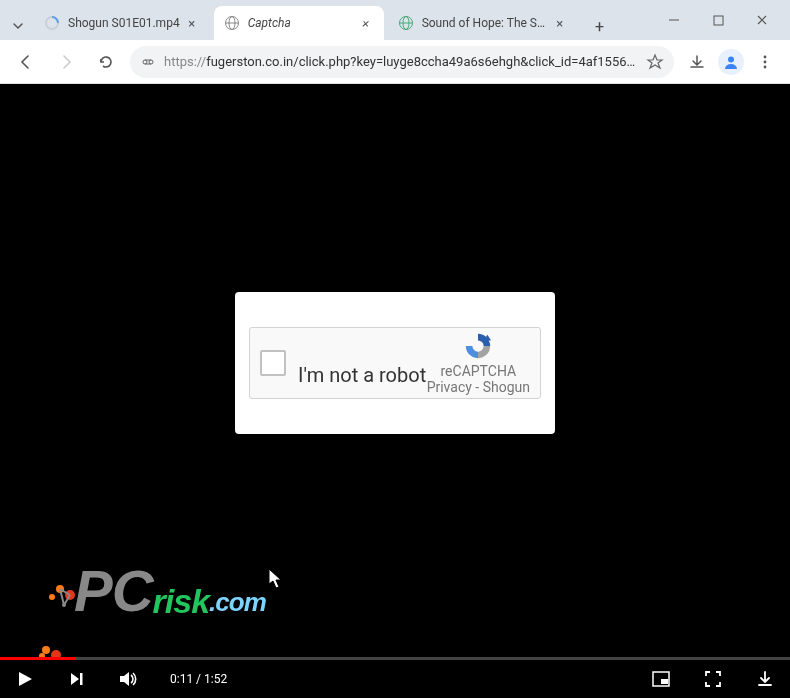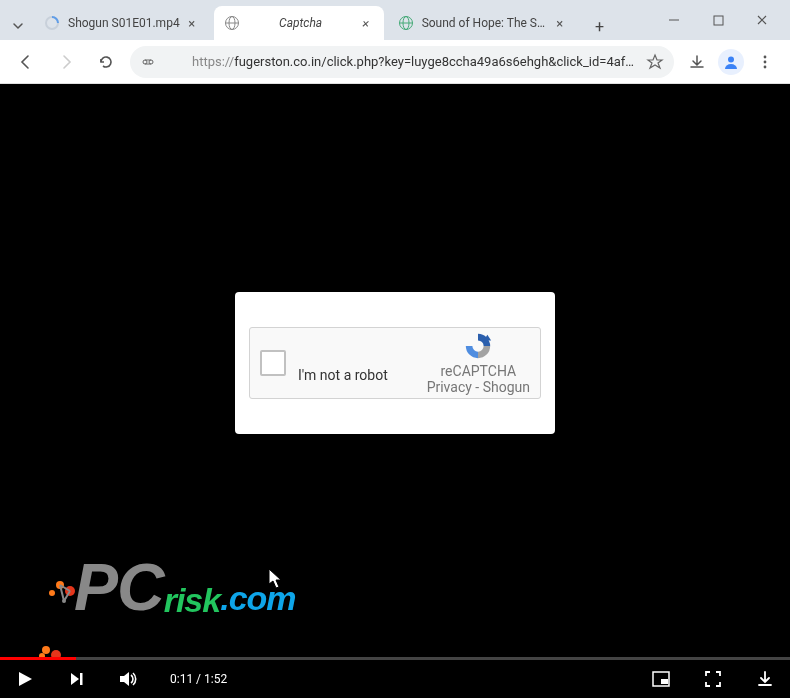--- a/index.html
+++ b/index.html
@@ -5,58 +5,58 @@
 * { margin: 0; padding: 0; box-sizing: border-box; }
 body { width: 790px; height: 698px; font-family: -apple-system, "Segoe UI", Roboto, Arial, sans-serif; background: #fff; overflow: hidden; position: relative; }
 
 
 .titlebar { height: 40px; background: #dde3ea; display: flex; align-items: flex-end; padding: 4px 8px 0 8px; }
 .tablist-btn { width: 20px; height: 28px; display: flex; align-items: center; justify-content: center; border-radius: 6px; margin-right: 6px; cursor: pointer; }
 .tab { height: 34px; display: flex; align-items: center; padding: 0 10px; border-radius: 8px 8px 0 0; margin-right: 4px; min-width: 170px; max-width: 190px; font-size: 12px; color: #444; position: relative; cursor: pointer; }
 .tab.active { background: #fff; font-style: italic; }
 .tab.inactive { background: transparent; }
 .tab .favicon { width: 16px; height: 16px; margin-right: 8px; flex-shrink: 0; }
-.tab .label { flex: 1; white-space: nowrap; overflow: hidden; text-overflow: ellipsis; text-align: center; }
+.tab .label { flex: 1; white-space: nowrap; overflow: hidden; text-overflow: ellipsis; }
 .tab .close { width: 16px; height: 16px; display: flex; align-items: center; justify-content: center; border-radius: 50%; font-size: 13px; color: #555; margin-left: 4px; cursor: pointer; }
 .newtab { width: 28px; height: 28px; display: flex; align-items: center; justify-content: center; border-radius: 50%; font-size: 16px; color: #444; cursor: pointer; margin-left: 4px; }
 .winctl { margin-left: auto; display: flex; gap: 4px; align-items: center; padding-bottom: 6px; }
 .winbtn { width: 40px; height: 28px; display: flex; align-items: center; justify-content: center; color: #555; cursor: pointer; }
 
 
 .toolbar { height: 44px; background: #fff; display: flex; align-items: center; padding: 0 10px; gap: 8px; border-bottom: 1px solid #e0e0e0; }
 .navbtn { width: 32px; height: 32px; border-radius: 50%; display: flex; align-items: center; justify-content: center; color: #555; cursor: pointer; }
 .navbtn.disabled { color: #bbb; cursor: default; }
 .omnibox { flex: 1; height: 32px; background: #f1f3f4; border-radius: 16px; display: flex; align-items: center; padding: 0 10px; font-size: 13px; color: #555; gap: 8px; overflow: hidden; cursor: text; }
 .omnibox .site-icon { width: 16px; height: 16px; flex-shrink: 0; }
 .omnibox .url { flex: 1; white-space: nowrap; overflow: hidden; text-overflow: ellipsis; color: #333; }
-.omnibox .url .proto { color: #888; margin-left: 28px; }
+.omnibox .url .proto { color: #888; }
 .omnibox .star { width: 18px; height: 18px; cursor: pointer; color: #666; flex-shrink: 0; }
 .right-icons { display: flex; align-items: center; gap: 6px; }
 .ricon { width: 30px; height: 30px; border-radius: 50%; display: flex; align-items: center; justify-content: center; color: #555; cursor: pointer; }
 .profile { width: 26px; height: 26px; border-radius: 50%; background: #e8f0fe; display: flex; align-items: center; justify-content: center; cursor: pointer; }
 
 
 .content { position: relative; height: 614px; background: #000; }
 #cursor { position:absolute; bottom:108px; left:268px; z-index:50; }
 
 
 .captcha-card { position: absolute; top: 208px; left: 50%; transform: translateX(-50%); width: 320px; height: 142px; background: #fff; border-radius: 4px; display: flex; align-items: center; justify-content: center; }
 .captcha-inner { width: 292px; height: 72px; background: #f9f9f9; border: 1px solid #d3d3d3; border-radius: 3px; display: flex; align-items: center; padding: 0 10px; }
 .captcha-check { width: 26px; height: 26px; border: 2px solid #c1c1c1; border-radius: 2px; background: #fff; cursor: pointer; }
-.captcha-label { margin-left: 12px; font-size: 14px; color: #333; flex: 1; margin-top: 24px; }
+.captcha-label { margin-left: 12px; font-size: 20px; color: #333; flex: 1; margin-top: 24px; }
 .captcha-brand { display: flex; flex-direction: column; align-items: center; font-size: 14px; color: #777; }
 .captcha-brand .logo { width: 30px; height: 30px; margin-bottom: 2px; }
 
 
 .watermark { position: absolute; left: 40px; bottom: 78px; display: flex; align-items: center; }
 .wm-dots { width: 40px; height: 40px; position: relative; margin-right: -6px; }
 .wm-text { font-family: "Arial Narrow", Arial, sans-serif; font-style: italic; font-weight: 600; letter-spacing: -1px; display: flex; align-items: baseline; }
-.wm-text .big { font-size: 66px; color: #888; line-height: 1; }
+.wm-text .big { font-size: 58px; color: #888; line-height: 1; }
 .wm-text .small { font-size: 34px; color: #22c55e; line-height: 1; position: relative; top: 2px; }
-.wm-text .dom { font-size: 34px; color: #0ea5e9; }
+.wm-text .dom { font-size: 26px; color: #7dd3fc; }
 .progress-blob { position: absolute; left: 36px; bottom: 34px; width: 30px; height: 22px; }
 
 
 .playerbar { position: absolute; bottom: 0; left: 0; right: 0; height: 38px; background: #000; display: flex; align-items: center; padding: 0 14px; gap: 30px; color: #fff; }
 .progress { position: absolute; bottom: 38px; left: 0; right: 0; height: 3px; background: #444; }
 .progress .played { height: 100%; width: 9.6%; background: #f00; }
 .pbtn { width: 22px; height: 22px; display: flex; align-items: center; justify-content: center; cursor: pointer; }
 .time { font-size: 12px; }
 .spacer { flex: 1; }
 

